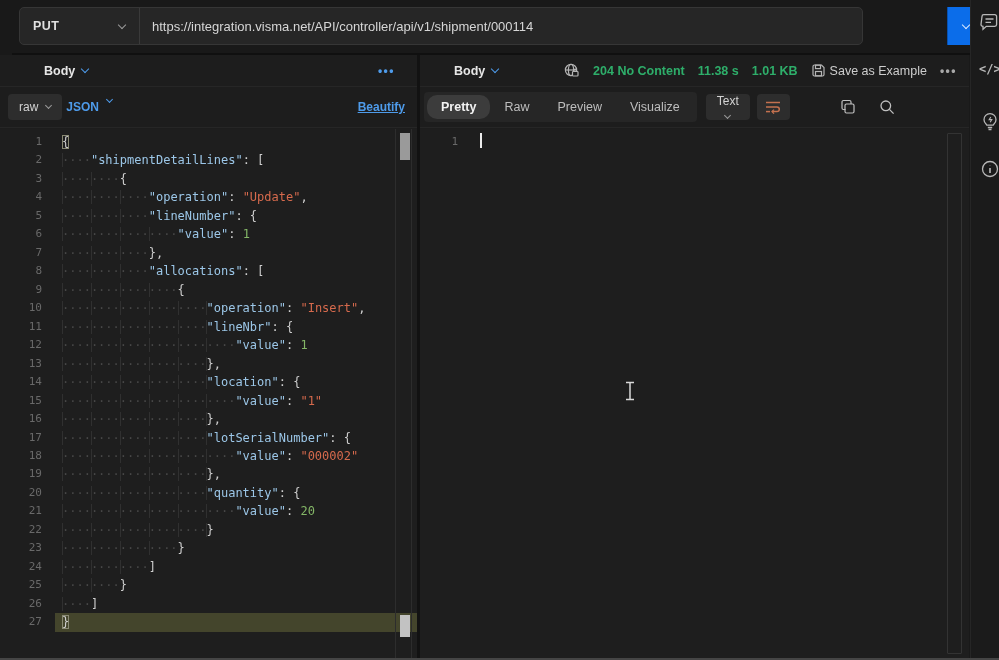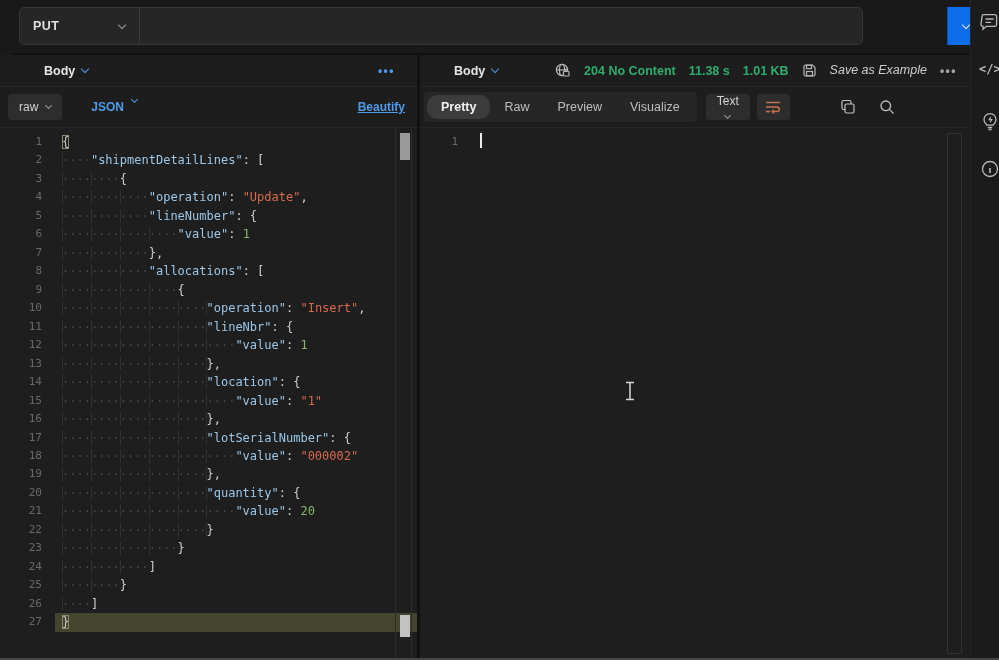--- a/index.html
+++ b/index.html
@@ -41,21 +41,21 @@
 
   .panel-head { height:32px; display:flex; align-items:center; border-bottom:1px solid #262626; }
   .head-label { display:flex; align-items:center; gap:7px; font-weight:700; font-size:12.5px;
                 color:#e6e6e6; cursor:pointer;padding-left:24px; }
   .head-label .chev { color:var(--accent,#4e9bea); }
 
   .subhead { height:41px; display:flex; align-items:center; border-bottom:1px solid #262626; padding:0 12px 0 8px; }
   .chip { background:#2d2d2d; border-radius:4px; height:26px; display:flex; align-items:center;
           gap:8px; padding:0 11px; color:#d2d2d2; cursor:pointer; }
   .chip .chev { color:#9a9a9a; width:5px; height:5px; }
-  .lang-select { display:flex; gap:8px; margin-left:29px; color:var(--accent,#4e9bea);
+  .lang-select { display:flex; gap:8px; margin-left:4px; color:var(--accent,#4e9bea);
                  font-weight:700; cursor:pointer; }
   .lang-select .chev { width:5px; height:5px; }
   .beautify { margin-left:auto; color:var(--accent,#4e9bea); font-weight:700; cursor:pointer;text-decoration:underline; }
 
   
   .editor { position:absolute; left:0; top:74px; right:0; bottom:0; background:#1e1e1e;
             padding-top:4px; overflow:hidden; font-family:"DejaVu Sans Mono", monospace; }
   .code-line { display:flex; height:18.48px; line-height:18.48px; font-size:12px; white-space:pre; }
   .code-line.hl { background:linear-gradient(to right, transparent 0 55px, var(--hl,#44452c) 55px); }
   .ln { width:42px; text-align:right; color:#696969; font-size:11px; flex:none; }
@@ -72,21 +72,21 @@
                   border-left:1px solid #2d2d2d; border-right:1px solid #2d2d2d; }
   .scroll-thumb  { position:absolute; left:4px; top:4px; width:10px; height:27px; background:#9a9a9a; }
   .scroll-marker { position:absolute; left:4px; top:486px; width:10px; height:22px; background:#c2c2c2; }
 
   
   .resp-head { padding-left:10px; }
   .resp-meta { margin-left:auto; display:flex; align-items:center; gap:13px; padding-right:12px;
                color:#bdbdbd; font-size:12.5px; }
   .green { color:var(--green,#2eae6a); font-weight:600; }
   .meta-icon { color:#b5b5b5; display:flex; align-items:center; }
-  .save-example { display:flex; align-items:flex-start; gap:13px; color:#cdcdcd; cursor:pointer;font-style:italic; }
+  .save-example { display:flex; align-items:flex-end; gap:4px; color:#cdcdcd; cursor:pointer; }
 
   .tabs-row { height:41px; display:flex; align-items:center; border-bottom:1px solid #262626; padding:0 0 0 4px; }
   .tab-group { display:flex; background:#262626; border-radius:4px; padding:3px; }
   .tab { padding:5px 14px; border-radius:10px; color:#bdbdbd; cursor:pointer; font-size:12.5px; }
   .tab.active { background:#3c3c3c; color:#f2f2f2; font-weight:600; }
   .text-chip { margin-left:9px;flex-direction:column; }
   .wrap-chip { margin-left:7px; background:#2d2d2d; border-radius:4px; width:33px; height:26px;
                display:flex; align-items:center; justify-content:center; color:var(--orange,#c4714f); cursor:pointer; }
   .tools { margin-left:auto; display:flex; align-items:center; gap:23px; padding-right:74px; color:#c0c0c0; }
   .tools > span { cursor:pointer; display:flex; }
@@ -104,20 +104,21 @@
 </style>
 </head>
 <body style="--send-blue: #0b6dea; --accent: #4e9bea; --green: #2eae6a; --orange: #c4714f; --hl: #44452c; --c-key: #9cc7e8; --c-str: #d66a4d; --c-num: #84b767; --c-pun: #cfcfcf;">
 
 <div class="topbar">
   <div class="url-bar">
     <div class="method-select">
       <span class="m">PUT</span>
       <span class="chev"></span>
     </div>
+    <div class="url-text">https://integration.visma.net/API/controller/api/v1/shipment/000114</div>
   </div>
   <div class="send-group">
     <div class="send-main">Send</div>
     <div class="send-caret">
       <span class="chev"></span>
     </div>
   </div>
 </div>
 
 <div class="left-panel">

